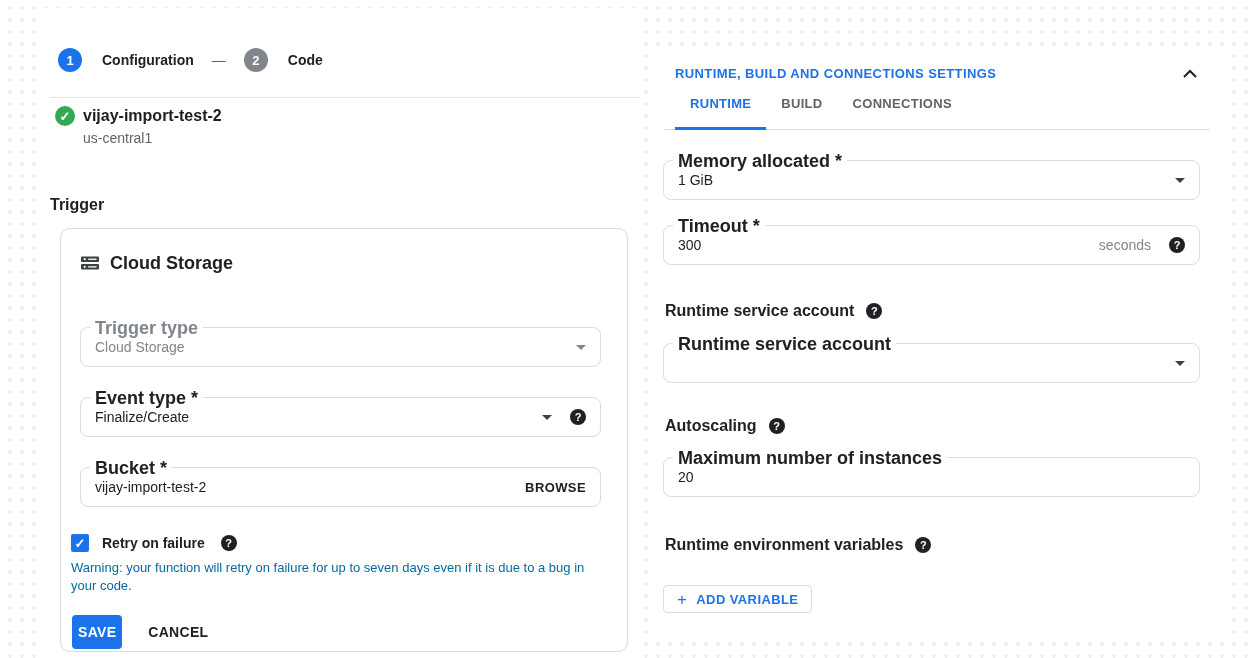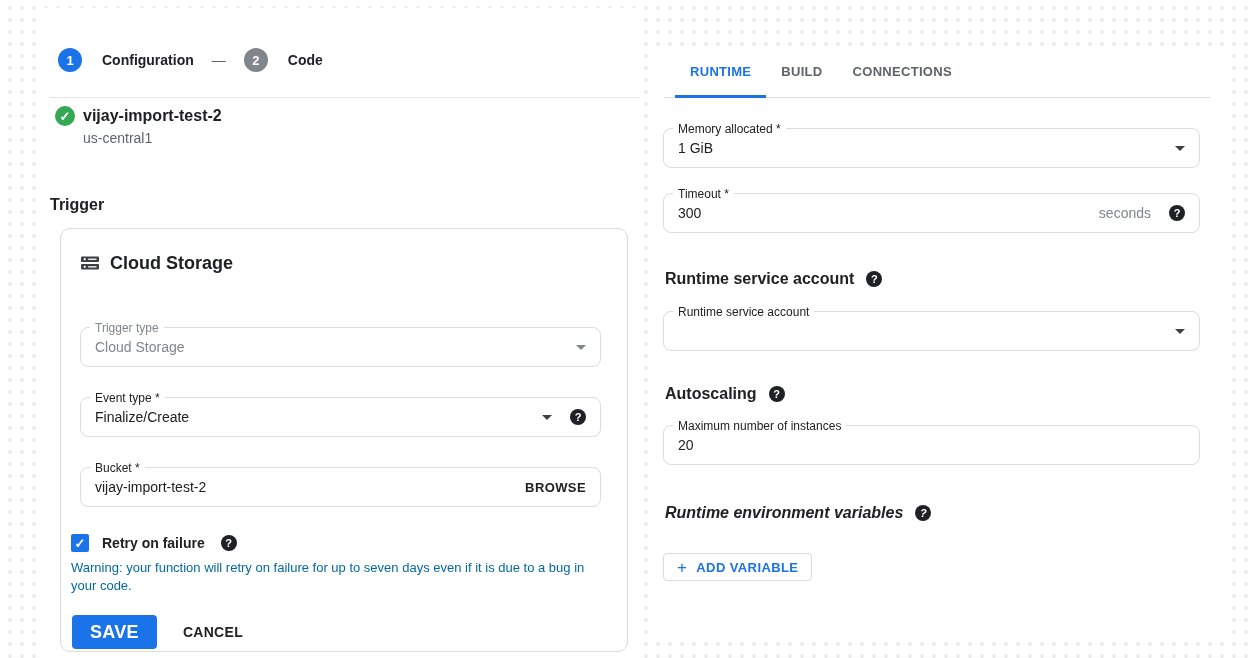--- a/index.html
+++ b/index.html
@@ -51,21 +51,21 @@
   }
   .card-title-row { display:flex; align-items:center; gap:10px; height:24px; }
   .card-title { font-size:18px; font-weight:700; }
 
   .field {
     position:relative; height:40px; border:1px solid #dadce0; border-radius:8px;
     display:flex; align-items:center; padding:0 14px; background:#fff;
   }
   .field-label {
     position:absolute; top:-8px; left:9px; background:#fff; padding:0 5px;
-    font-size:12px; font-weight:400; color:#202124; line-height:16px; white-space:nowrap;
+    font-size:18px; font-weight:700; color:#202124; line-height:16px; white-space:nowrap;
   }
   .field.disabled .field-label, .field.disabled .field-value { color:#80868b; }
   .field-value { font-size:14px; color:#202124; }
   .grow { flex:1; }
   .field input {
     border:none; outline:none; background:transparent; flex:1;
     font:inherit; font-size:14px; color:#202124; min-width:0;
   }
   .dd-arrow {
     width:0; height:0; flex:none;
@@ -91,22 +91,22 @@
     display:inline-flex; align-items:center; justify-content:center;
     font-size:13px; font-weight:700; flex:none; cursor:pointer;
   }
   .checkbox-label { margin-left:13px; font-size:14px; font-weight:600; }
   .checkbox-row .help-icon { margin-left:16px; }
   .warning {
     margin:7px 0 0 -9px; font-size:13px; line-height:18px; color:#0369a1; max-width:520px;
   }
   .btn-row { margin:20px 0 0 -8px; display:flex; align-items:center; height:34px; }
   .save-btn {
-    height:34px; padding:0 18px; background:#1a73e8; color:#fff; border:none;
-    border-radius:4px; font-family:inherit; font-size:18px; font-weight:700;
+    height:34px; padding:0 6px; background:#1a73e8; color:#fff; border:none;
+    border-radius:4px; font-family:inherit; font-size:14px; font-weight:700;
     letter-spacing:.3px; cursor:pointer;
   }
   .cancel-btn {
     margin-left:26px; background:none; border:none; font-family:inherit;
     font-size:14px; font-weight:700; letter-spacing:.3px; color:#202124; cursor:pointer;
   }
 
   
   .settings-header { margin:14px 26px 0 25px; display:flex; align-items:center; height:18px; }
   .settings-header-text {
@@ -130,21 +130,21 @@
   .mt-25  { margin-top:25px; }
   .mt-22  { margin-top:22px; }
   .mt-21  { margin-top:21px; }
 
   .section-heading {
     margin-left:15px; display:flex; align-items:center; gap:12px; height:20px;
   }
   .section-heading h3 { font-size:16px; font-weight:700; }
   .mt-36 { margin-top:36px; }
   .mt-33 { margin-top:33px; }
-  .mt-38 { margin-top:38px;font-style:italic; }
+  .mt-38 { margin-top:38px; }
 
   .add-var-btn {
     margin:30px 0 0 13px; display:inline-flex; align-items:center; gap:9px;
     height:28px; padding:0 13px; background:#fff; border:1px solid #dadce0;
     border-radius:4px; color:#1a73e8; font-family:inherit; font-size:13px;
     font-weight:600; letter-spacing:.4px; cursor:pointer;
   }
   .plus-glyph { font-size:17px; font-weight:500; line-height:1; }
 </style>
 </head>
@@ -217,20 +217,28 @@
       <div class="btn-row">
         <button class="save-btn">SAVE</button>
         <button class="cancel-btn">CANCEL</button>
       </div>
 
     </div>
   </section>
 
   <section class="panel panel-right">
 
+    <div class="settings-header">
+      <span class="settings-header-text">RUNTIME, BUILD AND CONNECTIONS SETTINGS</span>
+      <span class="chevron-up">
+        <svg width="16" height="9" viewBox="0 0 16 9">
+            <path d="M2 8 L8 2 L14 8" fill="none" stroke="#202124" stroke-width="2"></path>
+          </svg>
+      </span>
+    </div>
 
     <div class="tabbar">
       <div class="tab active">
         <span>RUNTIME</span>
       </div>
       <div class="tab">
         <span>BUILD</span>
       </div>
       <div class="tab">
         <span>CONNECTIONS</span>

